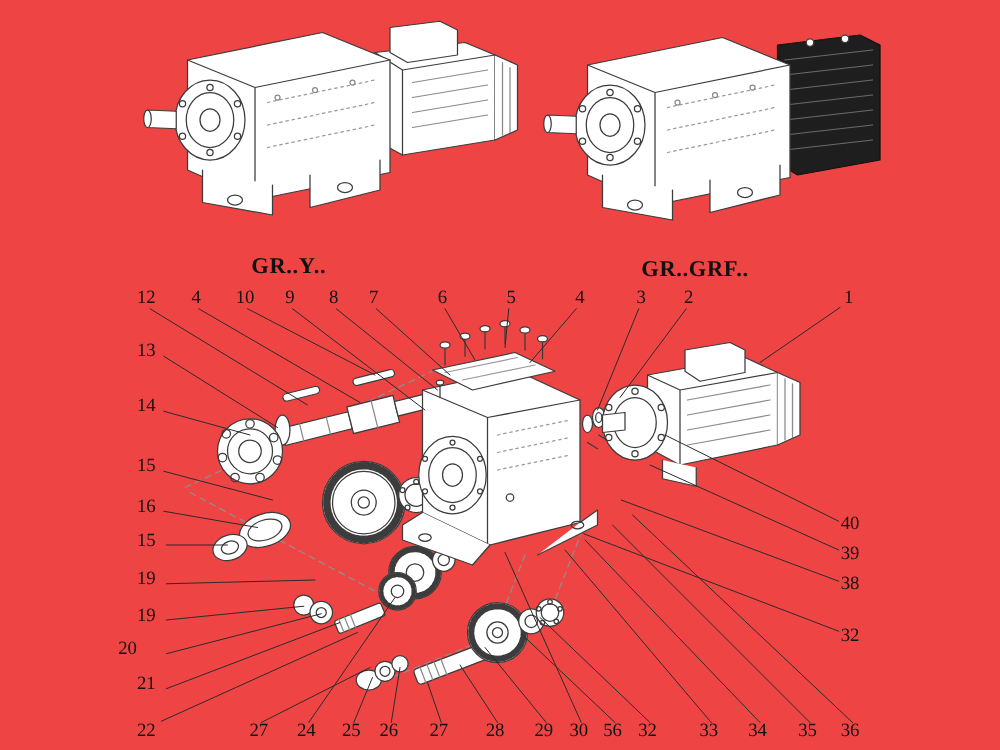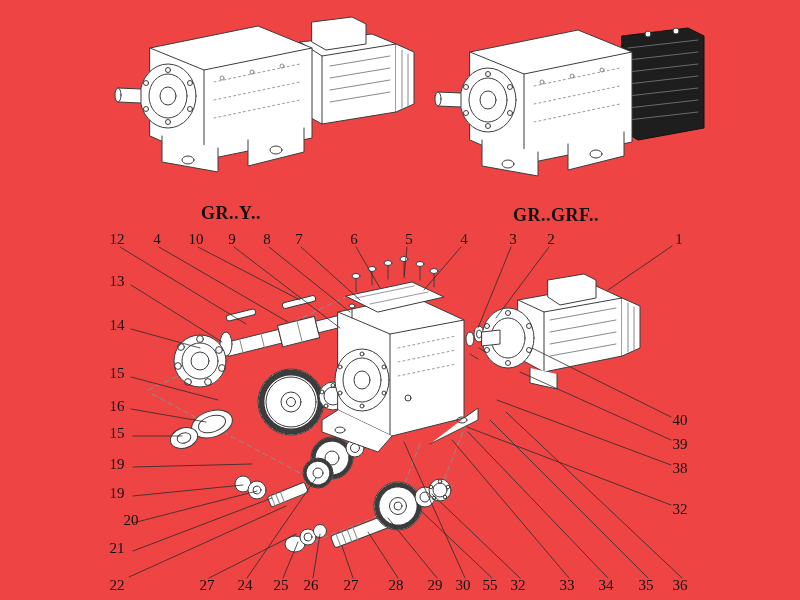--- a/index.html
+++ b/index.html
@@ -318,32 +318,32 @@
   <span class="callout" style="left:196px;top:239px">10</span>
   <span class="callout" style="left:157px;top:239px">4</span>
   <span class="callout" style="left:117px;top:239px">12</span>
   <span class="callout" style="left:117px;top:281px">13</span>
   <span class="callout" style="left:117px;top:325px">14</span>
   <span class="callout" style="left:117px;top:373px">15</span>
   <span class="callout" style="left:117px;top:406px">16</span>
   <span class="callout" style="left:117px;top:433px">15</span>
   <span class="callout" style="left:117px;top:464px">19</span>
   <span class="callout" style="left:117px;top:493px">19</span>
-  <span class="callout" style="left:131px;top:520px">20</span>
+  <span class="callout" style="left:102px;top:520px">20</span>
   <span class="callout" style="left:117px;top:548px">21</span>
   <span class="callout" style="left:117px;top:585px">22</span>
   <span class="callout" style="left:207px;top:585px">27</span>
   <span class="callout" style="left:245px;top:585px">24</span>
   <span class="callout" style="left:281px;top:585px">25</span>
   <span class="callout" style="left:311px;top:585px">26</span>
   <span class="callout" style="left:351px;top:585px">27</span>
   <span class="callout" style="left:396px;top:585px">28</span>
   <span class="callout" style="left:435px;top:585px">29</span>
   <span class="callout" style="left:463px;top:585px">30</span>
-  <span class="callout" style="left:490px;top:585px">55</span>
+  <span class="callout" style="left:490px;top:585px">56</span>
   <span class="callout" style="left:518px;top:585px">32</span>
   <span class="callout" style="left:567px;top:585px">33</span>
   <span class="callout" style="left:606px;top:585px">34</span>
   <span class="callout" style="left:646px;top:585px">35</span>
   <span class="callout" style="left:680px;top:585px">36</span>
   <span class="callout" style="left:680px;top:509px">32</span>
   <span class="callout" style="left:680px;top:468px">38</span>
   <span class="callout" style="left:680px;top:444px">39</span>
   <span class="callout" style="left:680px;top:420px">40</span>
 </div>

